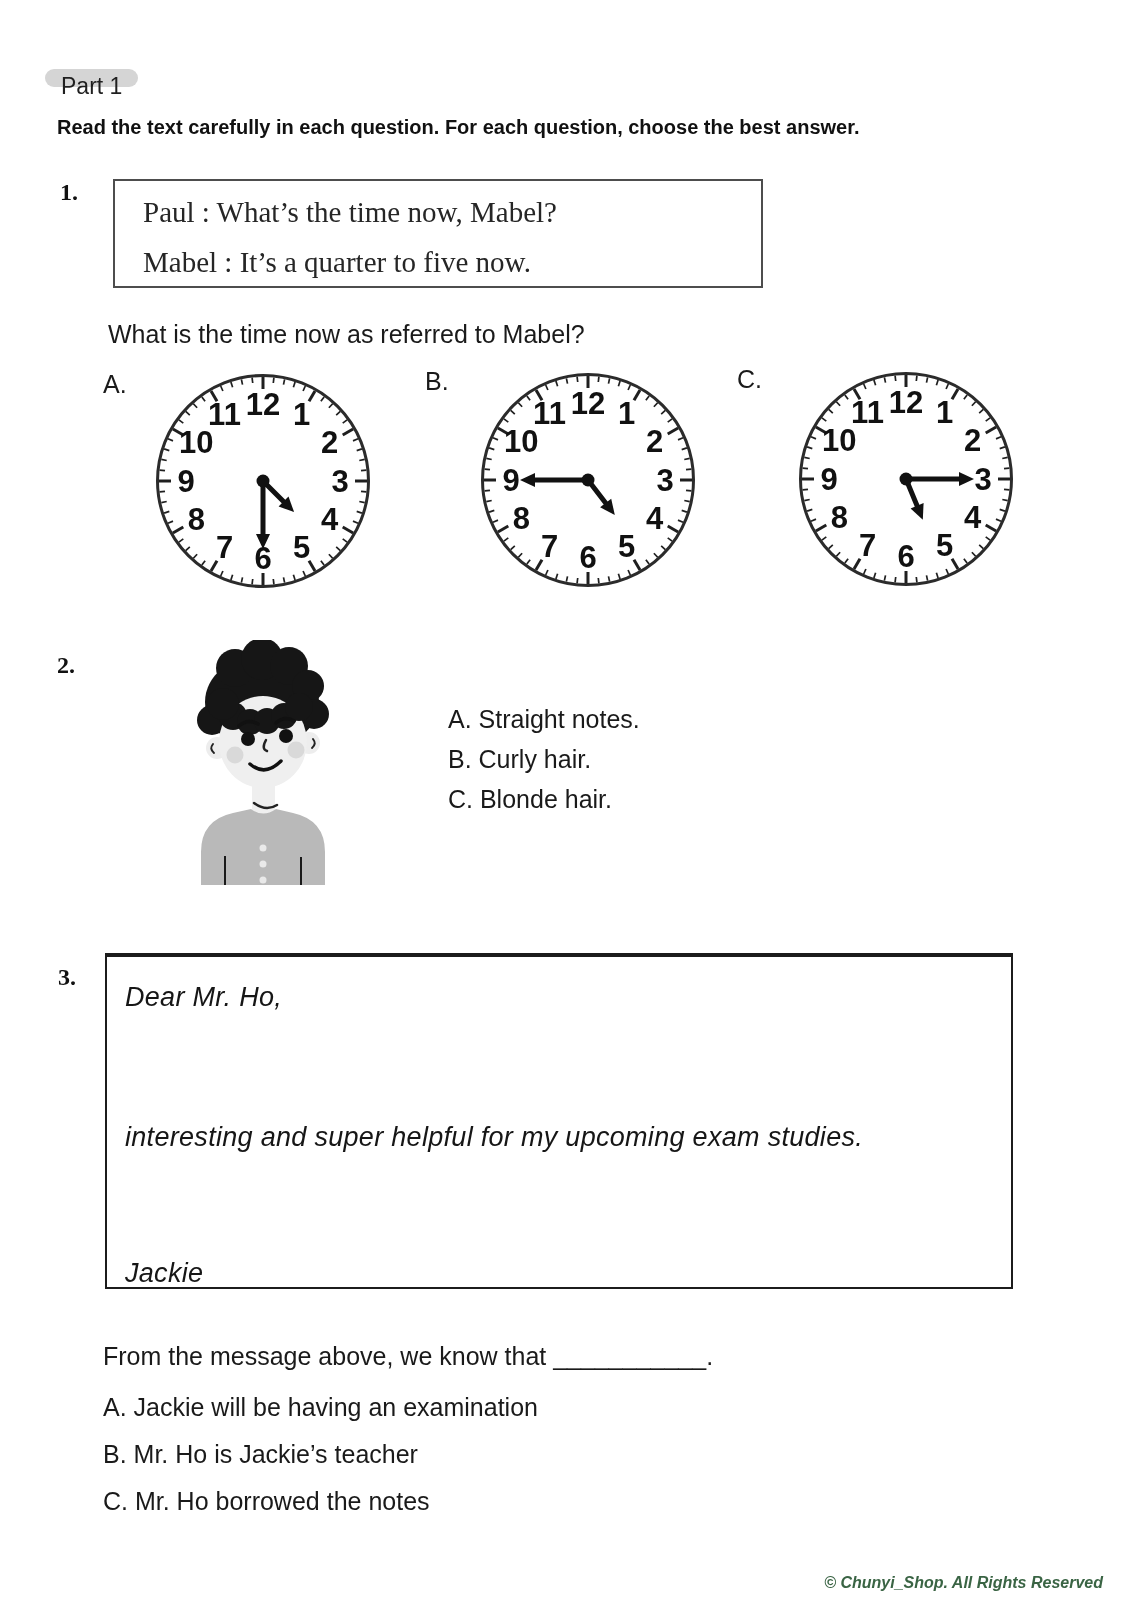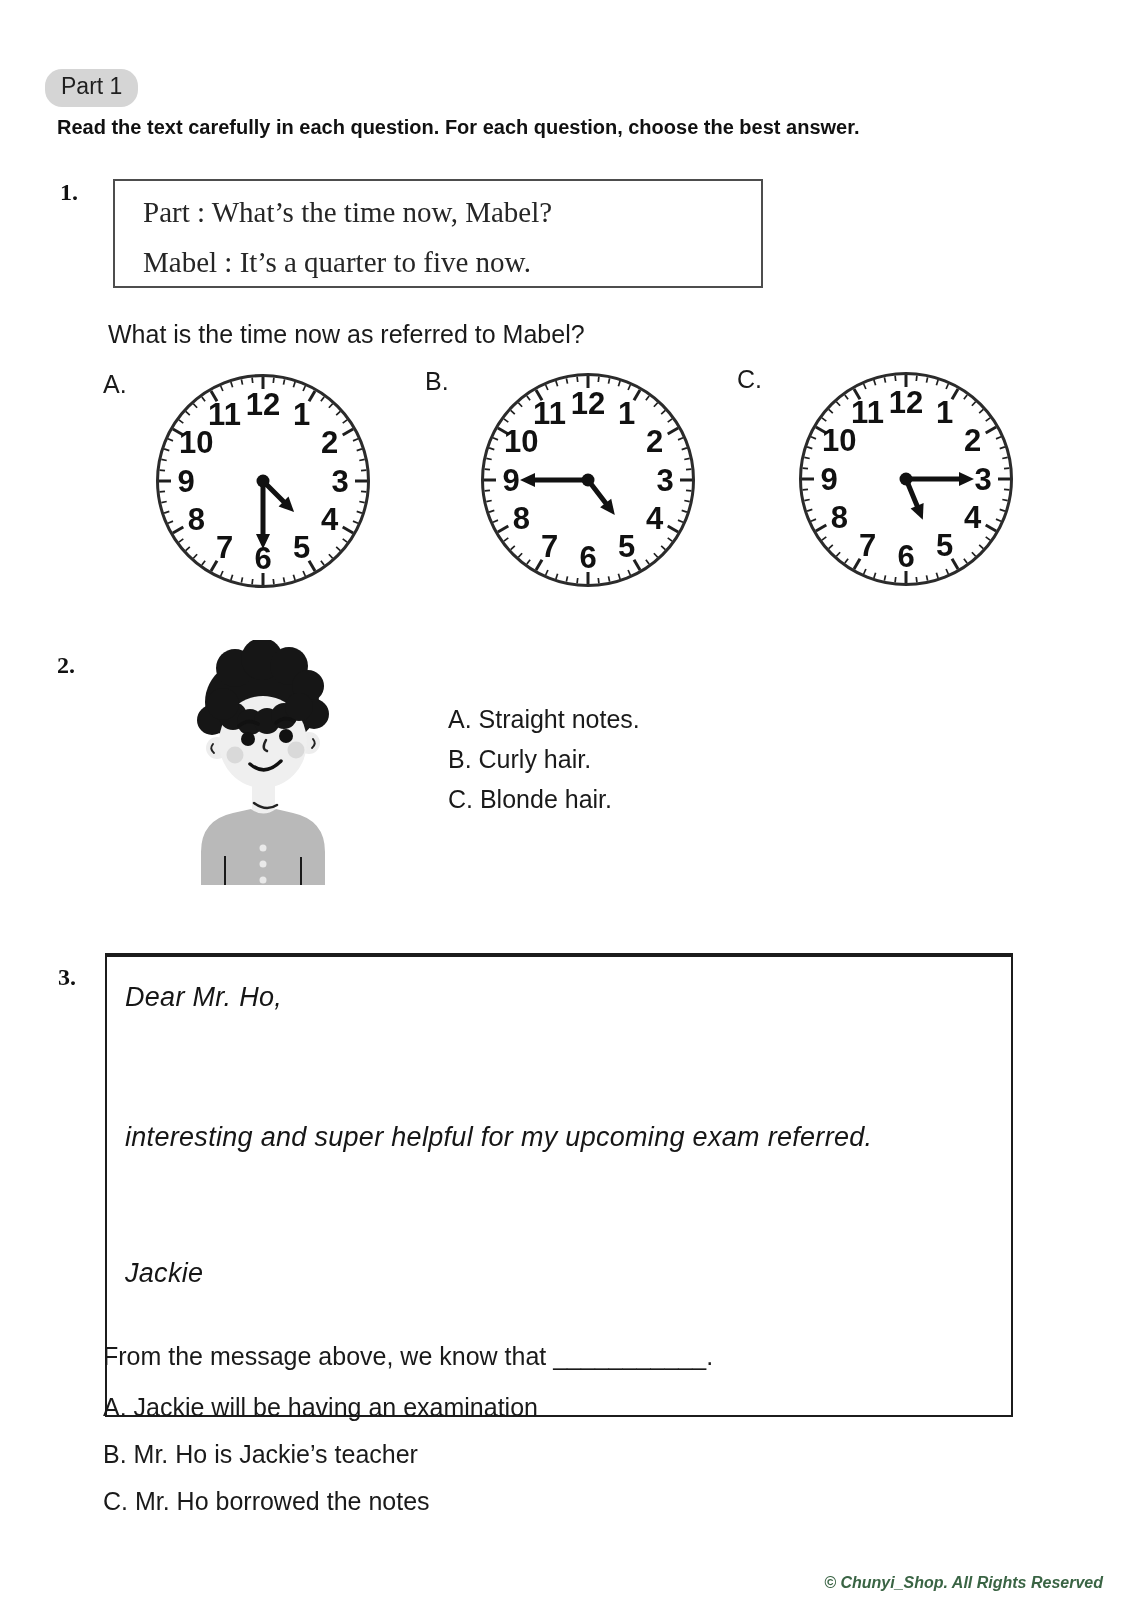--- a/index.html
+++ b/index.html
@@ -3,55 +3,55 @@
 <meta charset="utf-8">
 <style>
   html,body{margin:0;padding:0;background:#ffffff;}
   .page{
     position:relative;width:1133px;height:1608px;background:#ffffff;
     font-family:"Liberation Sans",sans-serif;color:#1a1a1a;overflow:hidden;
   }
   .abs{position:absolute;}
   .badge{
     background:#d5d5d5;color:#1f1f1f;border-radius:17px;
-    height:38px;line-height:34px;padding:0 16px;font-size:23px;
+    height:18px;line-height:34px;padding:0 16px;font-size:23px;
   }
   .instruction{font-weight:700;font-size:20px;color:#111;}
   .qnum{font-family:"Liberation Serif",serif;font-weight:700;font-size:24px;color:#111;}
   .dialogue-box{
     border:2px solid #4d4d4d;width:650px;height:109px;box-sizing:border-box;
     font-family:"Liberation Serif",serif;font-size:29px;color:#262626;
     padding:6px 0 0 28px;line-height:50px;
   }
   .body-text{font-size:25px;line-height:1.15;text-align:center;}
   .opt-label{font-size:25px;}
   .clock{display:block;}
   .letter-box{
     border:2px solid #1c1c1c;border-top-width:4px;box-sizing:border-box;
-    width:908px;height:464px;position:absolute;background:#fff;
+    width:908px;height:336px;position:absolute;background:#fff;
   }
   .hand{
     position:absolute;left:18px;font-style:italic;font-size:27px;color:#161616;
     white-space:nowrap;letter-spacing:0.3px;
   }
   .footer{
     font-style:italic;font-weight:700;font-size:16px;color:#3a6444;white-space:nowrap;
   }
 </style>
 </head>
 <body>
 
 <div class="page">
 
   <div class="abs badge" style="left:45px;top:69px">Part 1</div>
   <div class="abs instruction" style="left:57px;top:116px">Read the text carefully in each question. For each question, choose the best answer.</div>
 
   <div class="abs qnum" style="left:60px;top:179px">1.</div>
   <div class="abs dialogue-box" style="left:113px;top:179px">
-    <div>Part : What’s the time now, Mabel?</div>
+    <div>Paul : What’s the time now, Mabel?</div>
     <div>Mabel : It’s a quarter to five now.</div>
   </div>
   <div class="abs body-text" style="left:108px;top:320px">What is the time now as referred to Mabel?</div>
 
   <span class="abs opt-label" style="left:103px;top:370px">A.</span>
   <svg class="abs clock" style="left:155px;top:373px" width="216" height="216" viewBox="-108 -108 216 216">
       <circle cx="0" cy="0" r="105.5" fill="#ffffff" stroke="#2b2b2b" stroke-width="3"></circle>
       <line x1="0.0" y1="-92.0" x2="0.0" y2="-104.0" stroke="#1f1f1f" stroke-width="3"></line>
       <line x1="10.3" y1="-98.0" x2="10.9" y2="-103.4" stroke="#1f1f1f" stroke-width="1.7"></line>
       <line x1="20.5" y1="-96.3" x2="21.6" y2="-101.7" stroke="#1f1f1f" stroke-width="1.7"></line>
@@ -347,21 +347,21 @@
     <path d="M106 217 V245" stroke="#1a1a1a" stroke-width="2"></path>
   </svg>
 
   <div class="abs body-text" style="left:448px;top:705px">A. Straight notes.</div>
   <div class="abs body-text" style="left:448px;top:745px">B. Curly hair.</div>
   <div class="abs body-text" style="left:448px;top:785px">C. Blonde hair.</div>
 
   <div class="abs qnum" style="left:58px;top:964px">3.</div>
   <div class="letter-box" style="left:105px;top:953px">
     <div class="hand" style="top:25px">Dear Mr. Ho,</div>
-    <div class="hand" style="top:165px">interesting and super helpful for my upcoming exam referred.</div>
+    <div class="hand" style="top:165px">interesting and super helpful for my upcoming exam studies.</div>
     <div class="hand" style="top:301px">Jackie</div>
   </div>
   <div class="abs body-text" style="left:103px;top:1342px">From the message above, we know that ___________.</div>
   <div class="abs body-text" style="left:103px;top:1393px">A. Jackie will be having an examination</div>
   <div class="abs body-text" style="left:103px;top:1440px">B. Mr. Ho is Jackie’s teacher</div>
   <div class="abs body-text" style="left:103px;top:1487px">C. Mr. Ho borrowed the notes</div>
 
   <div class="abs footer" style="right:30px;top:1574px">© Chunyi_Shop. All Rights Reserved</div>
 
 </div>

